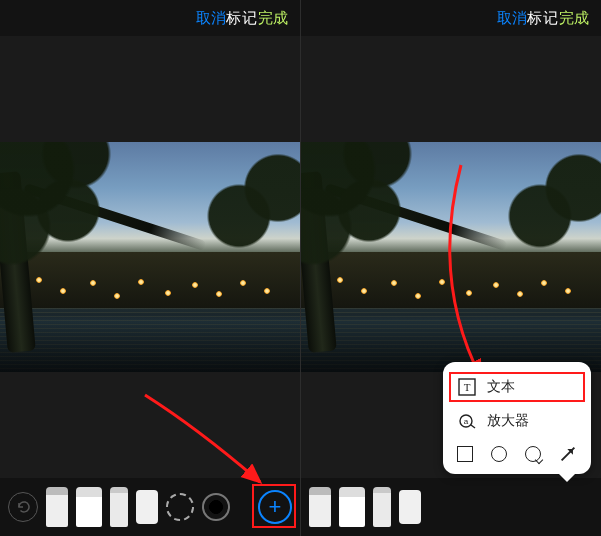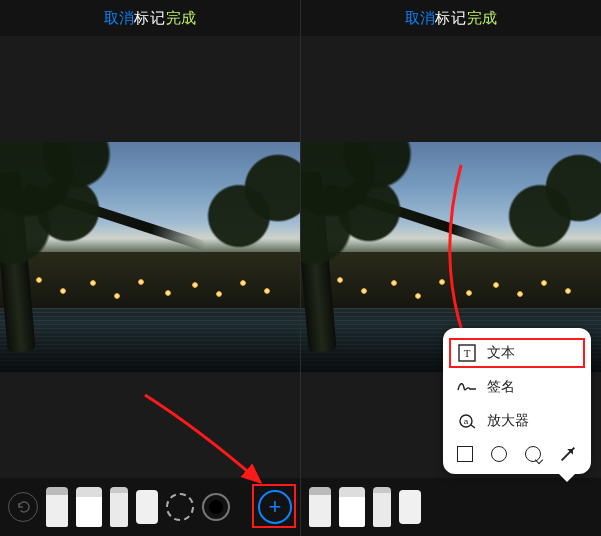--- a/index.html
+++ b/index.html
@@ -23,21 +23,21 @@
     position: relative;
     border-left: 1px solid #2d2d2d;
   }
   .phone:first-child { border-left: none; }
 
   
   .hdr {
     height: 36px;
     display: flex;
     align-items: center;
-    justify-content: center;
+    justify-content: flex-end;
     padding: 0 12px;
     background: #131313;
     font-size: 15px;
   }
   .hdr .cancel { color: #0b84ff; }
   .hdr .title  { color: #fff; font-weight: 500; letter-spacing: 1px; }
   .hdr .done   { color: #bef264; }
 
   
   .canvas {
@@ -346,28 +346,20 @@
           <svg width="18" height="18" viewBox="0 0 18 18">
               <rect x="1" y="1" width="16" height="16" fill="none" stroke="#222" stroke-width="1.4"></rect>
               <text x="9" y="13" text-anchor="middle" font-size="11" font-family="serif" fill="#222">T</text>
             </svg>
         </span>
         <span>文本</span>
         <div class="hi-red" style="left:6px;right:6px;top:2px;bottom:2px;"></div>
       </div>
       <div class="row">
         <span class="ic">
-          <svg width="20" height="16" viewBox="0 0 20 16">
-              <path d="M1 11 C3 3,6 3,7 9 C8 14,10 6,13 10 L19 10" fill="none" stroke="#222" stroke-width="1.4"></path>
-            </svg>
-        </span>
-        <span>签名</span>
-      </div>
-      <div class="row">
-        <span class="ic">
           <svg width="20" height="18" viewBox="0 0 20 18">
               <circle cx="9" cy="9" r="6" fill="none" stroke="#222" stroke-width="1.4"></circle>
               <text x="9" y="12" text-anchor="middle" font-size="8" fill="#222">a</text>
               <path d="M14 13 L18 16" stroke="#222" stroke-width="1.4"></path>
             </svg>
         </span>
         <span>放大器</span>
       </div>
       <div class="shapes">
         <div class="mini-sq"></div>

